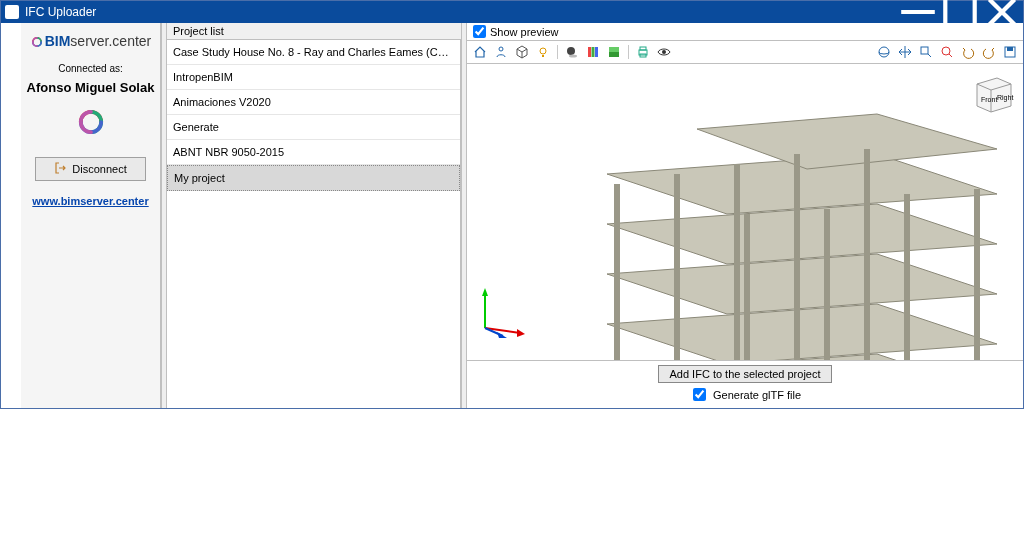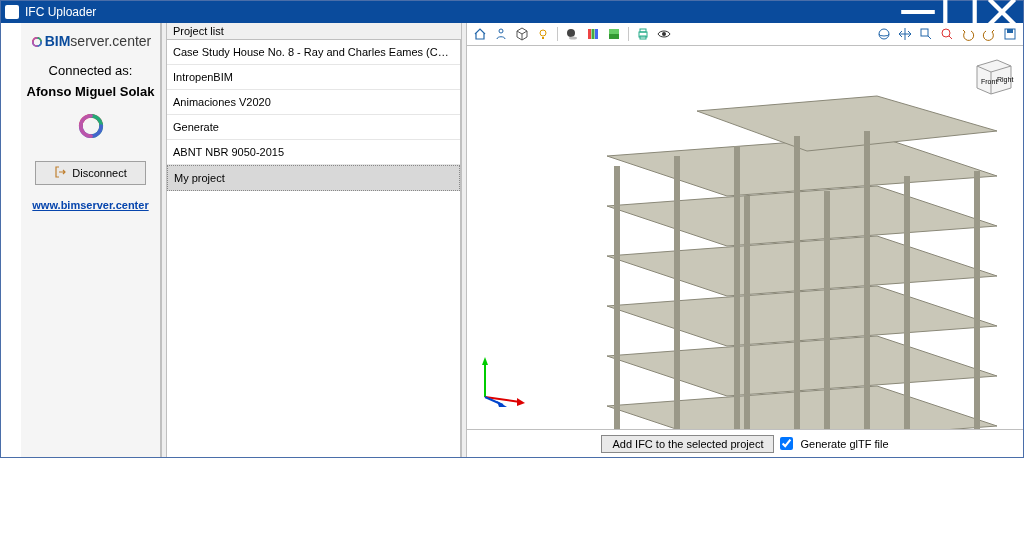--- a/index.html
+++ b/index.html
@@ -1,27 +1,27 @@
 <!DOCTYPE html>
 <html><head>
 <meta charset="utf-8">
 <style>
   html,body{margin:0;padding:0;font-family:"Segoe UI",Tahoma,sans-serif;font-size:11px;color:#000;background:#fff;height:100%;}
-  .window{width:1024px;height:458px;display:flex;flex-direction:column;background:#fff;border:1px solid #4a6ea9;box-sizing:border-box;}
+  .window{width:1024px;height:409px;display:flex;flex-direction:column;background:#fff;border:1px solid #4a6ea9;box-sizing:border-box;}
   .titlebar{height:22px;background:#0a4b9c;color:#fff;display:flex;align-items:center;padding:0 0 0 4px;}
   .titlebar .appicon{width:14px;height:14px;background:#fff;border-radius:2px;margin-right:6px;display:inline-block;}
   .titlebar .title{flex:1;font-size:12px;}
   .titlebar .win-btn{width:42px;height:22px;display:flex;align-items:center;justify-content:center;color:#fff;font-size:11px;}
   .body{flex:1;display:flex;min-height:0;margin-left:20px;}
   .sidebar{width:140px;background:#f5f5f5;border-right:1px solid #bfbfbf;display:flex;flex-direction:column;align-items:center;padding:6px 4px;box-sizing:border-box;}
   .logo{margin-top:4px;text-align:center;font-weight:600;font-size:14px;}
   .logo .bim{color:#0a4b9c;font-weight:700;}
   .logo .server{color:#3a3a3a;font-weight:400;}
   .logo-swirl{width:14px;height:14px;display:inline-block;vertical-align:middle;margin-right:1px;}
-  .connected{margin-top:14px;font-size:13px;}
+  .connected{margin-top:14px;font-size:10px;}
   .username{margin-top:6px;font-weight:700;font-size:13px;}
   .swirl-big{margin-top:10px;}
   .btn{margin-top:16px;border:1px solid #a0a0a0;background:#e9e9e9;padding:4px 18px;font-size:11px;display:flex;align-items:center;gap:6px;cursor:default;}
   .link{margin-top:14px;color:#0645ad;text-decoration:underline;font-weight:700;font-size:11px;}
   .vsplit{width:4px;background:#eee;border-left:1px solid #bfbfbf;border-right:1px solid #bfbfbf;cursor:col-resize;}
   .projects{width:294px;display:flex;flex-direction:column;border-right:0;}
   .panel-head{background:#f0f0f0;border-bottom:1px solid #bfbfbf;padding:2px 6px;font-size:11px;}
   .proj-list{flex:1;overflow:auto;border-right:1px solid #bfbfbf;}
   .proj-item{padding:6px 6px;border-bottom:1px solid #e6e6e6;font-size:11px;white-space:nowrap;text-overflow:ellipsis;overflow:hidden;}
   .proj-item.selected{background:#d8d8d8;border:1px dotted #888;}
@@ -29,21 +29,21 @@
   .show-prev{display:flex;align-items:center;gap:4px;padding:2px 6px;border-bottom:1px solid #bfbfbf;}
   .show-prev input{margin:0;}
   .toolbar{display:flex;align-items:center;gap:2px;padding:2px 4px;border-bottom:1px solid #bfbfbf;justify-content:space-between;}
   .tb-left,.tb-right{display:flex;align-items:center;gap:3px;}
   .tbtn{width:16px;height:16px;display:flex;align-items:center;justify-content:center;border:1px solid transparent;}
   .tbtn svg{width:14px;height:14px;}
   .tsep{width:1px;height:14px;background:#c8c8c8;margin:0 2px;}
   .viewport{flex:1;position:relative;background:#fff;overflow:hidden;}
   .axes{position:absolute;left:8px;bottom:22px;}
   .viewcube{position:absolute;right:8px;top:6px;}
-  .footer{border-top:1px solid #bfbfbf;padding:4px;display:flex;flex-direction:row;align-items:center;gap:2px;justify-content:center;}
+  .footer{border-top:1px solid #bfbfbf;padding:4px;display:flex;flex-direction:column;align-items:center;gap:2px;justify-content:center;}
   .footer .addbtn{border:1px solid #888;background:#e9e9e9;padding:2px 10px;font-size:11px;}
   .footer .gen{display:flex;align-items:center;gap:4px;font-size:11px;}
   .model{position:absolute;left:110px;top:30px;}
 </style>
 </head>
 <body>
 
 <div class="window">
 
   <div class="titlebar">
@@ -115,20 +115,24 @@
           <div class="proj-item">Animaciones V2020</div>
           <div class="proj-item">Generate</div>
           <div class="proj-item">ABNT NBR 9050-2015</div>
           <div class="proj-item selected">My project</div>
         </div>
     </div>
 
     <div class="vsplit"></div>
 
     <div class="preview-col">
+      <label class="show-prev">
+        <input type="checkbox" id="chk-show" checked="" style="">
+        <span>Show preview</span>
+      </label>
 
       <div class="toolbar">
         <div class="tb-left">
           <div class="tbtn">
               <svg viewBox="0 0 14 14">
                 <path d="M2 7l5-5 5 5M3 6v6h8V6" fill="none" stroke="#26a" stroke-width="1.2"></path>
               </svg>
             </div>
           <div class="tbtn">
               <svg viewBox="0 0 14 14">

